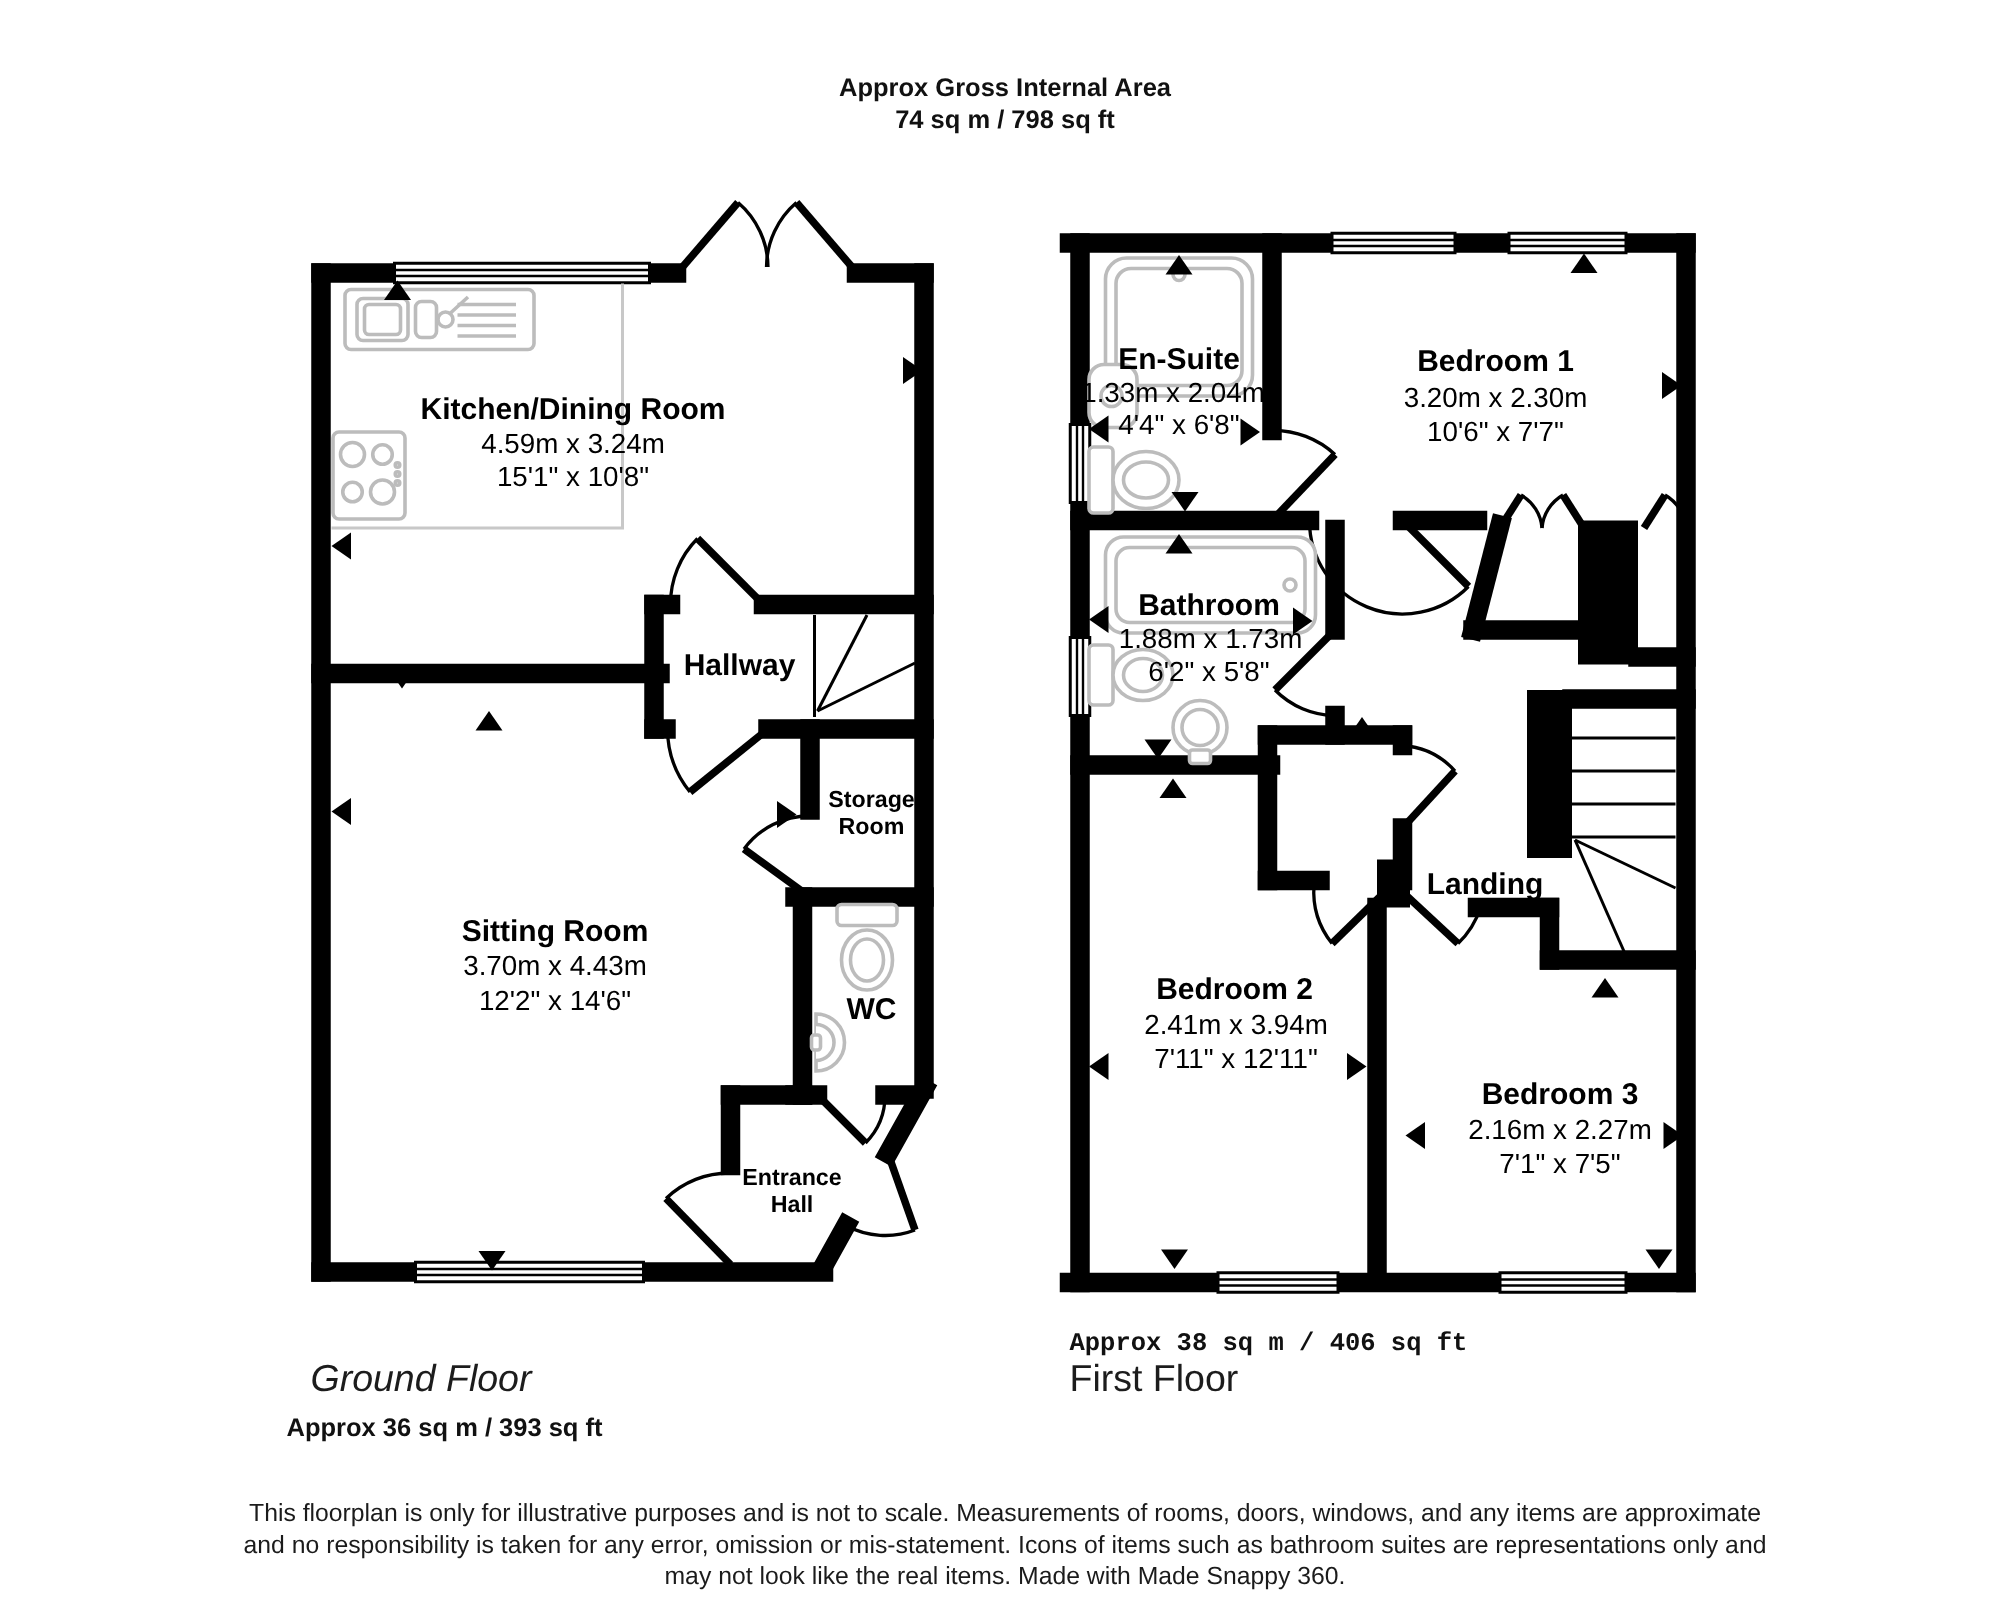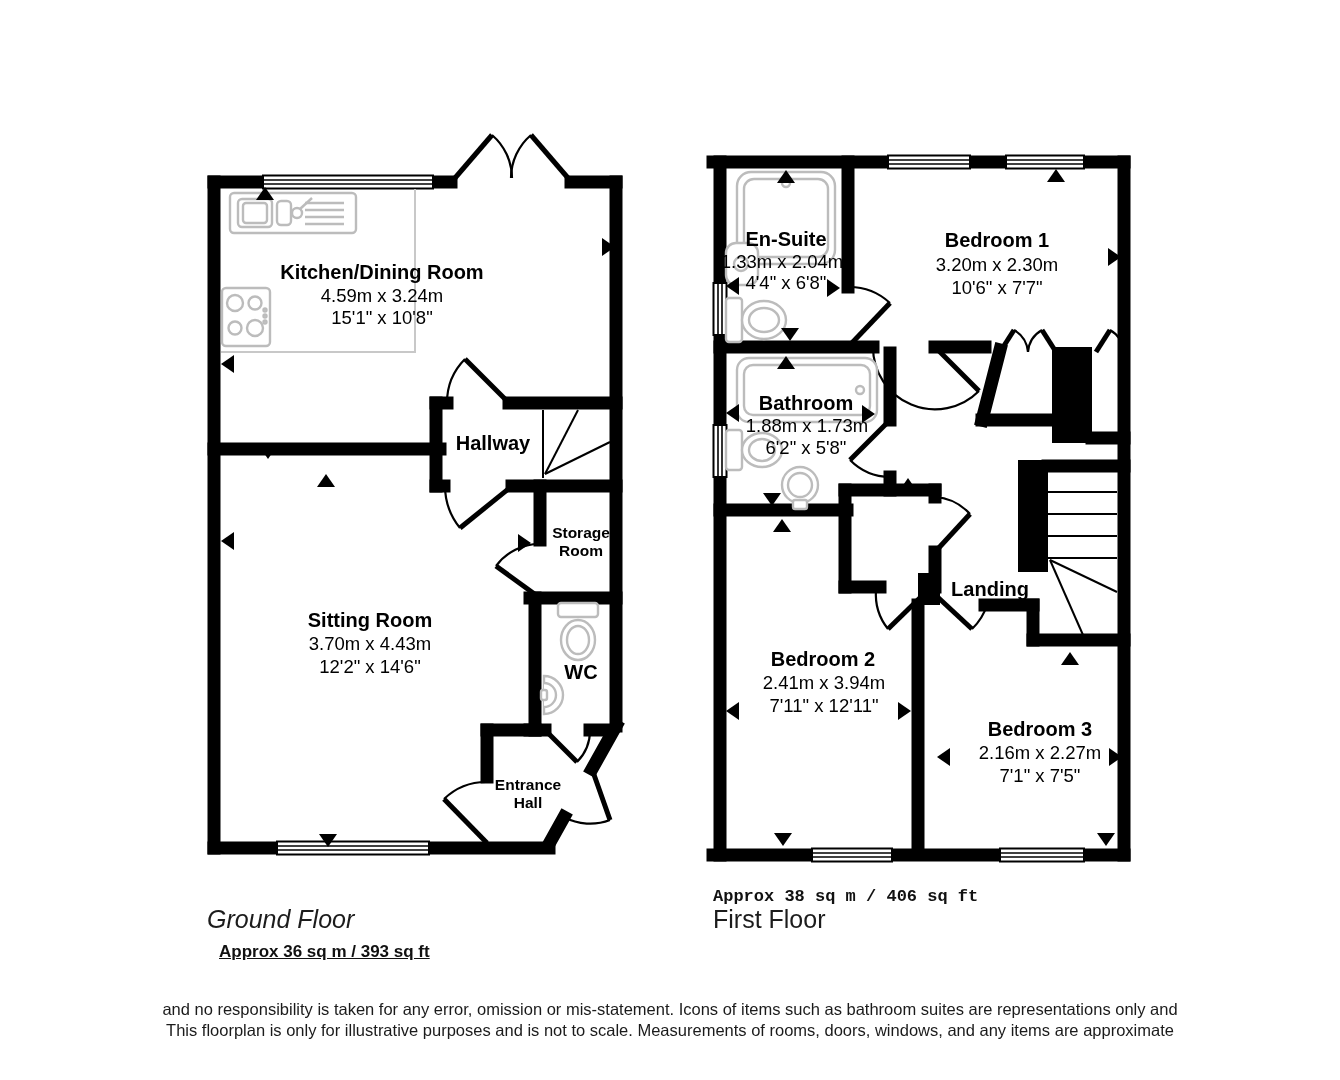--- a/index.html
+++ b/index.html
@@ -24,20 +24,24 @@
   .winl{stroke:#000;stroke-width:1.6;}
   .fix{stroke:#bcbcbc;stroke-width:2.4;fill:#fff;}
   .cnt{stroke:#c8c8c8;stroke-width:2;fill:none;}
   .mk{fill:#000;}
 </style>
 </head>
 <body>
 
 <div id="page">
 
+  <div class="hdr">
+    <div>Approx Gross Internal Area</div>
+    <div>74 sq m / 798 sq ft</div>
+  </div>
 
   <svg width="1340" height="1080" viewBox="0 0 1340 1080">
 
     <g>
       <g>
         <path class="wall" d="M214,182 V848"></path>
         <path class="wall" d="M214,182 H451"></path>
         <path class="wall" d="M571,182 H616"></path>
         <path class="wall" d="M616,182 V726"></path>
         <path class="wall" d="M616,726 L592,769"></path>
@@ -354,22 +358,23 @@
         <polygon class="mk" points="774,833 792,833 783,846"></polygon>
         <polygon class="mk" points="1061,665 1079,665 1070,652"></polygon>
         <polygon class="mk" points="950,748 950,766 937,757"></polygon>
         <polygon class="mk" points="1109,748 1109,766 1122,757"></polygon>
         <polygon class="mk" points="1097,833 1115,833 1106,846"></polygon>
       </g>
     </g>
   </svg>
 
   <div class="floor-title" style="left:207px;top:905px;font-style:italic;">Ground Floor</div>
-  <div class="floor-area" style="left:219px;top:942px;text-decoration:underline;">Approx 36 sq m / 393 sq ft</div>
+  <div class="floor-area" style="left:191px;top:942px;">Approx 36 sq m / 393 sq ft</div>
   <div class="floor-title" style="left:713px;top:905px;text-align:right;">First Floor</div>
   <div class="floor-area" style="left:713px;top:887px;font-family:Liberation Mono, monospace;">Approx 38 sq m / 406 sq ft</div>
 
   <div class="disclaimer">
+    <div>This floorplan is only for illustrative purposes and is not to scale. Measurements of rooms, doors, windows, and any items are approximate</div>
     <div>and no responsibility is taken for any error, omission or mis-statement. Icons of items such as bathroom suites are representations only and</div>
-    <div>This floorplan is only for illustrative purposes and is not to scale. Measurements of rooms, doors, windows, and any items are approximate</div>
+    <div>may not look like the real items. Made with Made Snappy 360.</div>
   </div>
 
 </div>
 
 </body></html>

